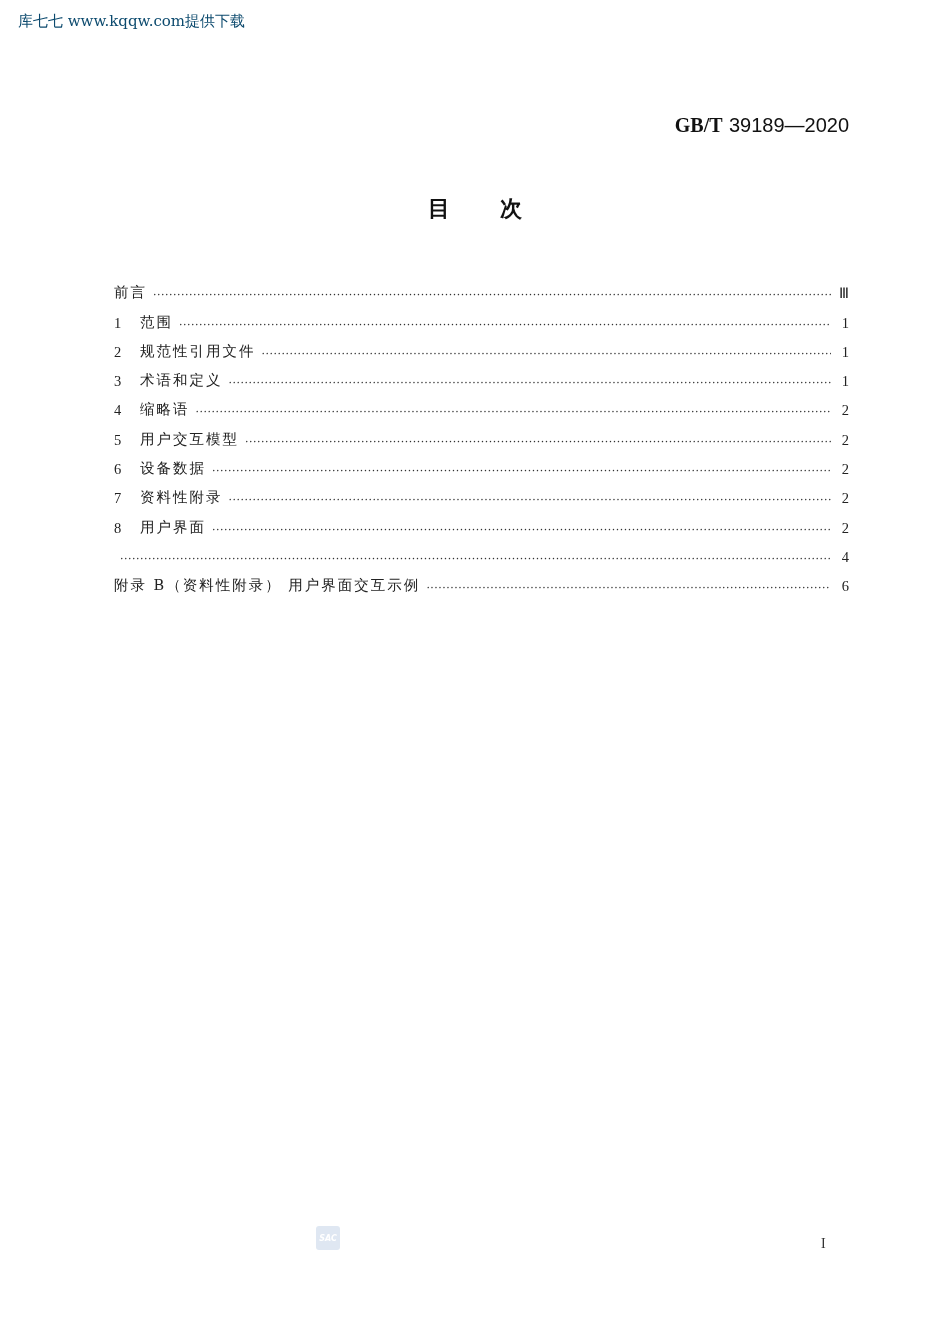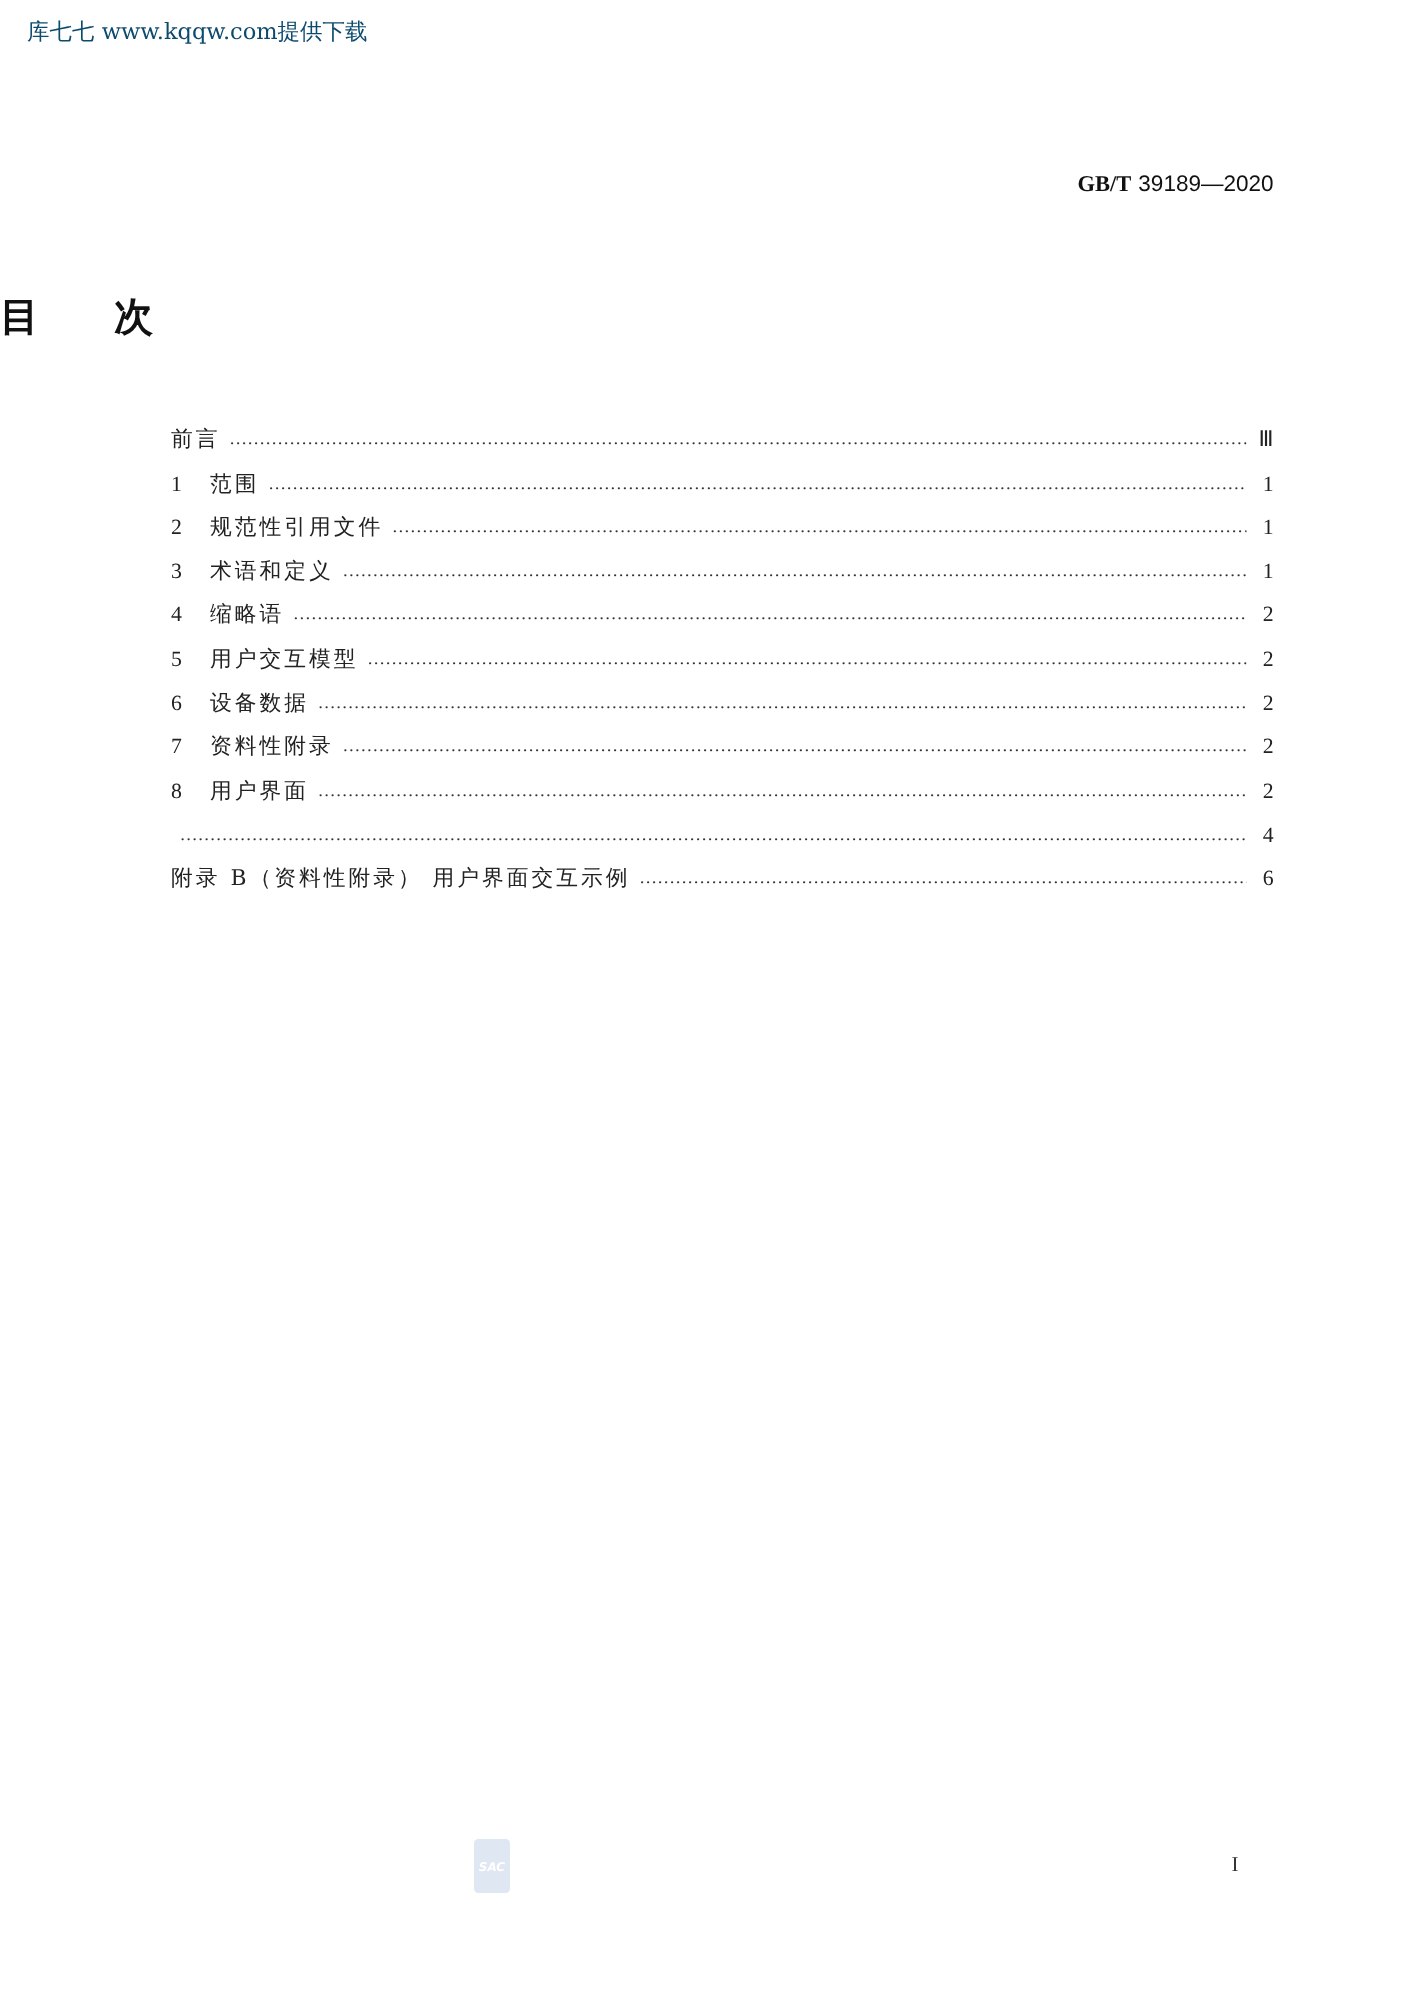--- a/index.html
+++ b/index.html
@@ -1,34 +1,34 @@
 <!DOCTYPE html>
 <html><head>
   <meta charset="utf-8">
   <style>
     html, body { margin: 0; padding: 0; background: #ffffff; }
     body { width: 950px; height: 1344px; position: relative; overflow: hidden;
            font-family: "DejaVu Serif", "Liberation Serif", serif; color: #222; }
     .watermark { position: absolute; left: 18px; top: 12px; font-size: 15px; color: #0c4a6e;
                  font-family: "DejaVu Serif", "Liberation Serif", serif; }
-    .std-code { position: absolute; right: 101px; top: 113px; font-size: 15px; color: #111; }
+    .std-code { position: absolute; right: 101px; top: 113px; font-size: 20px; color: #111; }
     .std-code .gbt { font-weight: bold; font-family: "Liberation Serif", serif; }
     .std-code .num { font-family: "Liberation Sans", sans-serif; }
-    .title { position: absolute; left: 0; width: 100%; top: 194px; text-align: left;
-             font-family: "DejaVu Sans", sans-serif; font-size: 26px; font-weight: bold; color: #111; }
+    .title { position: absolute; left: 0; width: 100%; top: 194px; text-align: center;
+             font-family: "DejaVu Sans", sans-serif; font-size: 22px; font-weight: bold; color: #111; }
     .title .gap { display: inline-block; width: 50px; }
     .toc { position: absolute; left: 114px; width: 735px; top: 273px; }
     .toc-row { display: flex; align-items: flex-end; height: 29.3px; font-size: 14.5px; color: #222; }
     .toc-row .num { width: 26px; flex: none; font-family: "Liberation Serif", serif; }
     .toc-row .label { flex: none; white-space: nowrap; letter-spacing: 2px; }
     .toc-row .dots { flex: 1; overflow: hidden; white-space: nowrap; margin: 0 6px;
                      color: #333; font-size: 11px; letter-spacing: 0.5px; }
     .toc-row .dots::before { content: "··································································································································································································"; }
     .toc-row .page { flex: none; min-width: 12px; text-align: right; font-family: "Liberation Serif", serif; }
-    .sac-logo { position: absolute; left: 316px; top: 1226px; width: 24px; height: 36px;
+    .sac-logo { position: absolute; left: 316px; top: 1226px; width: 24px; height: 24px;
                 background: #dfe7f2; border-radius: 3px; color: #fff; font-size: 8px; font-weight: bold;
                 font-style: italic; display: flex; align-items: center; justify-content: center;
                 font-family: "DejaVu Sans", sans-serif; }
     .page-number { position: absolute; left: 821px; top: 1236px; font-size: 14px; color: #333;
                    font-family: "Liberation Serif", serif; }
   </style>
 </head>
 <body>
 
 <div class="watermark">库七七  www.kqqw.com提供下载</div>

